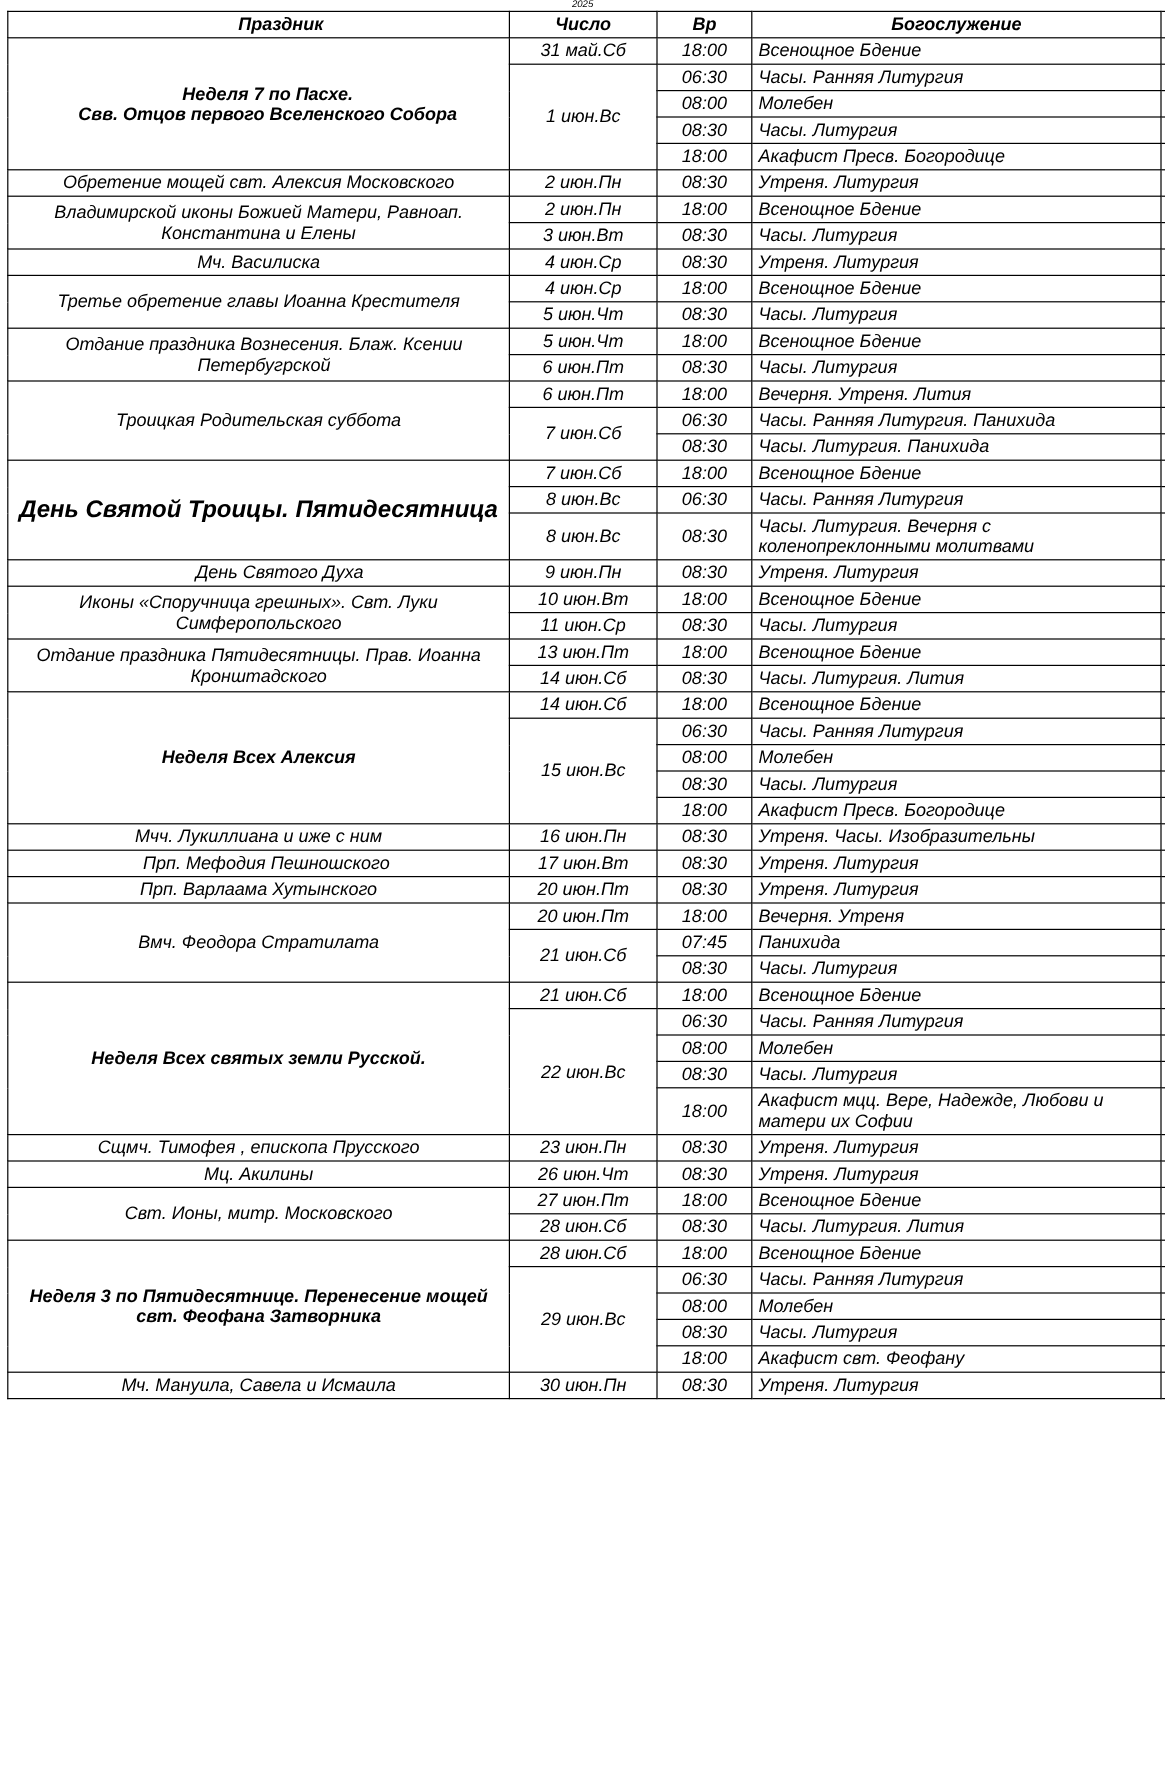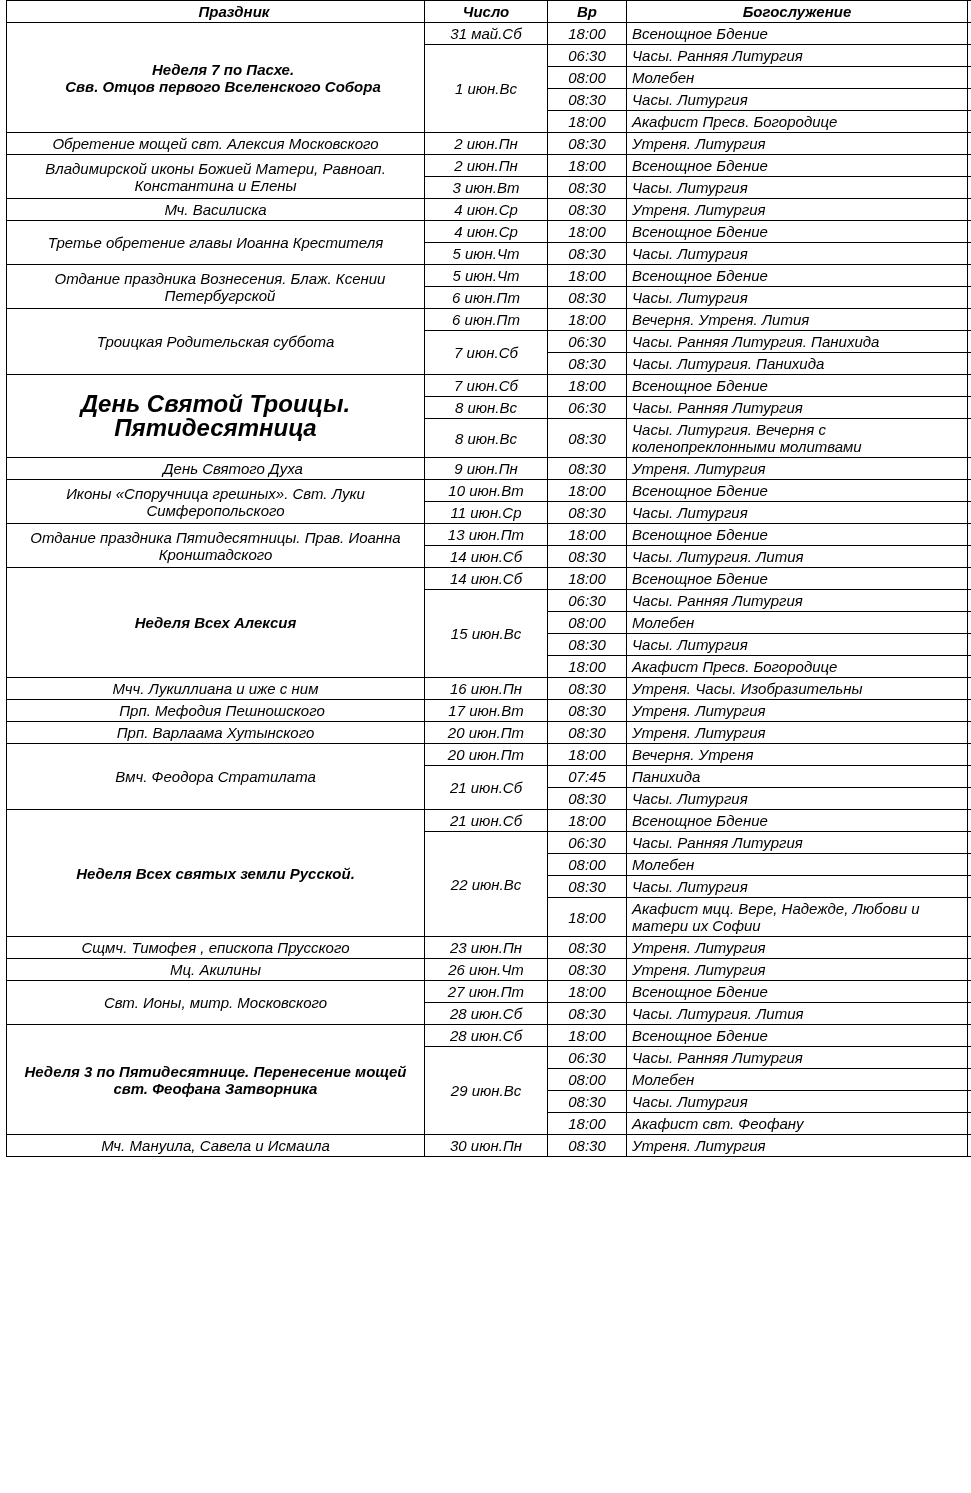--- a/index.html
+++ b/index.html
@@ -60,21 +60,21 @@
 
   td.fest {
     text-align: center;
     font-weight: normal;
   }
   td.fest.bold {
     font-weight: bold;
   }
   td.fest.big {
     font-weight: bold;
-    font-size: 24px;
+    font-size: 20px;
     line-height: 24px;
   }
   td.date {
     text-align: center;
     white-space: nowrap;
   }
   td.time {
     text-align: center;
     white-space: nowrap;
   }
@@ -84,20 +84,21 @@
   td.priest {
     text-align: center;
     white-space: nowrap;
   }
 </style>
 </head>
 <body>
 
 <div class="page">
 
+  <div class="topnote">2025</div>
 
   <table class="schedule">
     <thead>
       <tr>
         <th class="c-fest">Праздник</th>
         <th class="c-date">Число</th>
         <th class="c-time">Вр</th>
         <th class="c-serv">Богослужение</th>
         <th class="c-priest">Свящ</th>
       </tr>

